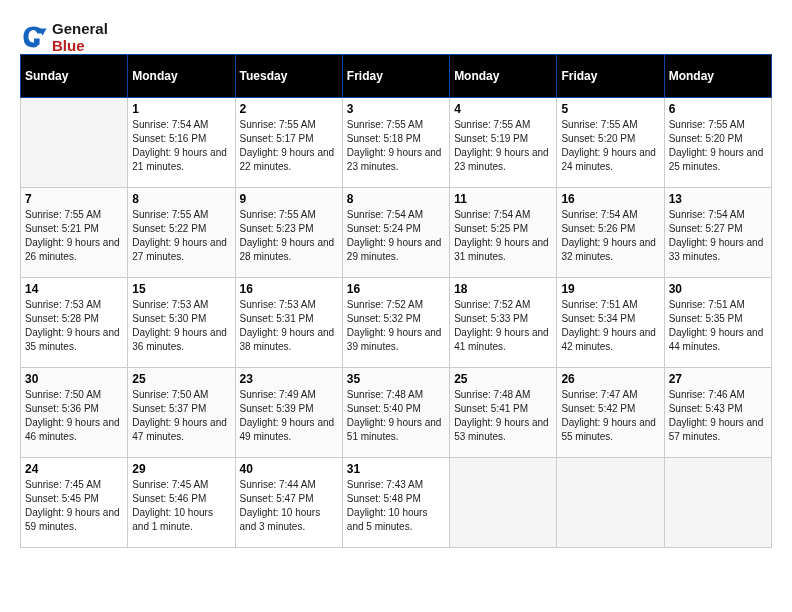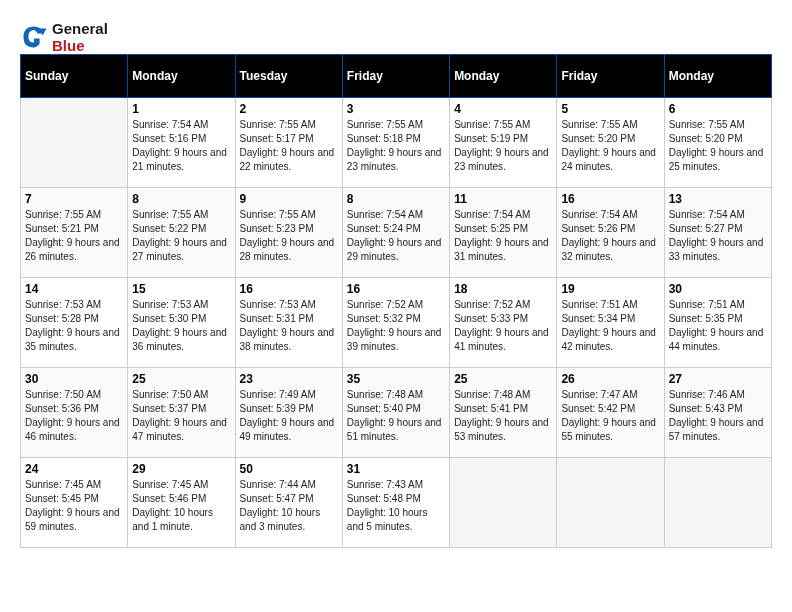--- a/index.html
+++ b/index.html
@@ -236,21 +236,21 @@
       <tr>
         <td>
           <span class="day-number">24</span>
           <div class="day-info">Sunrise: 7:45 AM<br>Sunset: 5:45 PM<br>Daylight: 9 hours and 59 minutes.</div>
         </td>
         <td>
           <span class="day-number">29</span>
           <div class="day-info">Sunrise: 7:45 AM<br>Sunset: 5:46 PM<br>Daylight: 10 hours and 1 minute.</div>
         </td>
         <td>
-          <span class="day-number">50</span>
+          <span class="day-number">40</span>
           <div class="day-info">Sunrise: 7:44 AM<br>Sunset: 5:47 PM<br>Daylight: 10 hours and 3 minutes.</div>
         </td>
         <td>
           <span class="day-number">31</span>
           <div class="day-info">Sunrise: 7:43 AM<br>Sunset: 5:48 PM<br>Daylight: 10 hours and 5 minutes.</div>
         </td>
         <td class="empty-cell"></td>
         <td class="empty-cell"></td>
         <td class="empty-cell"></td>
       </tr>

